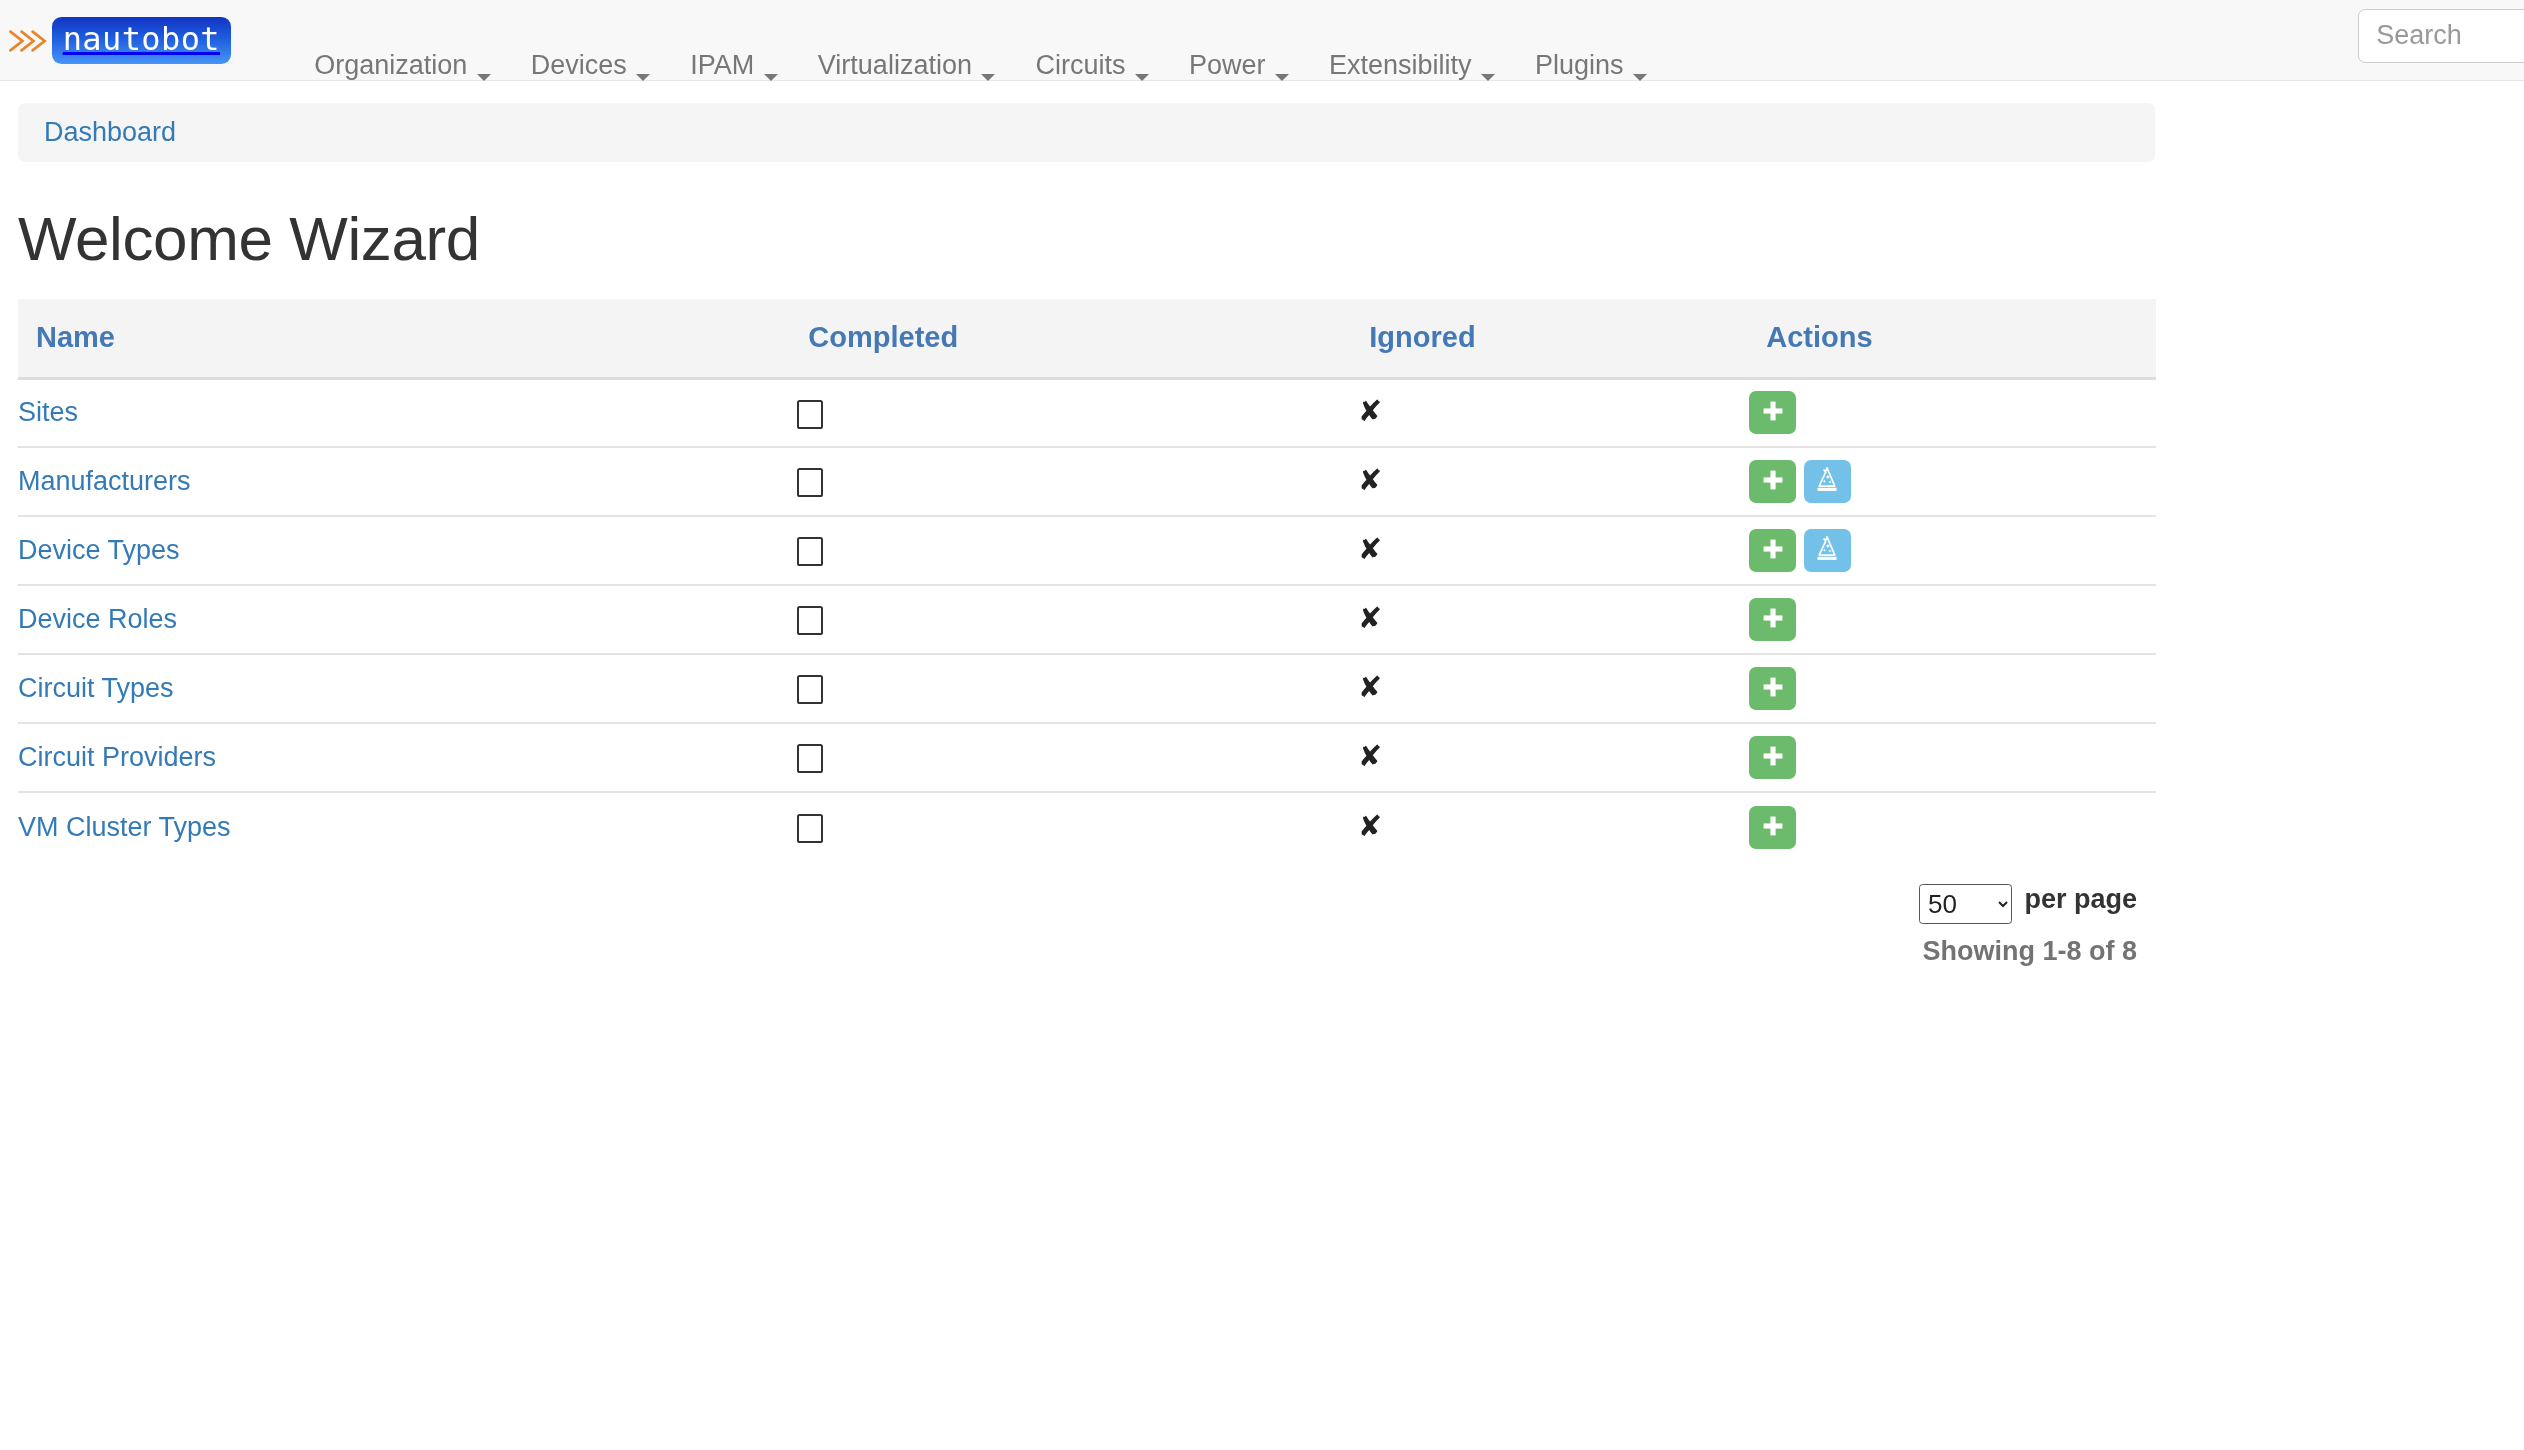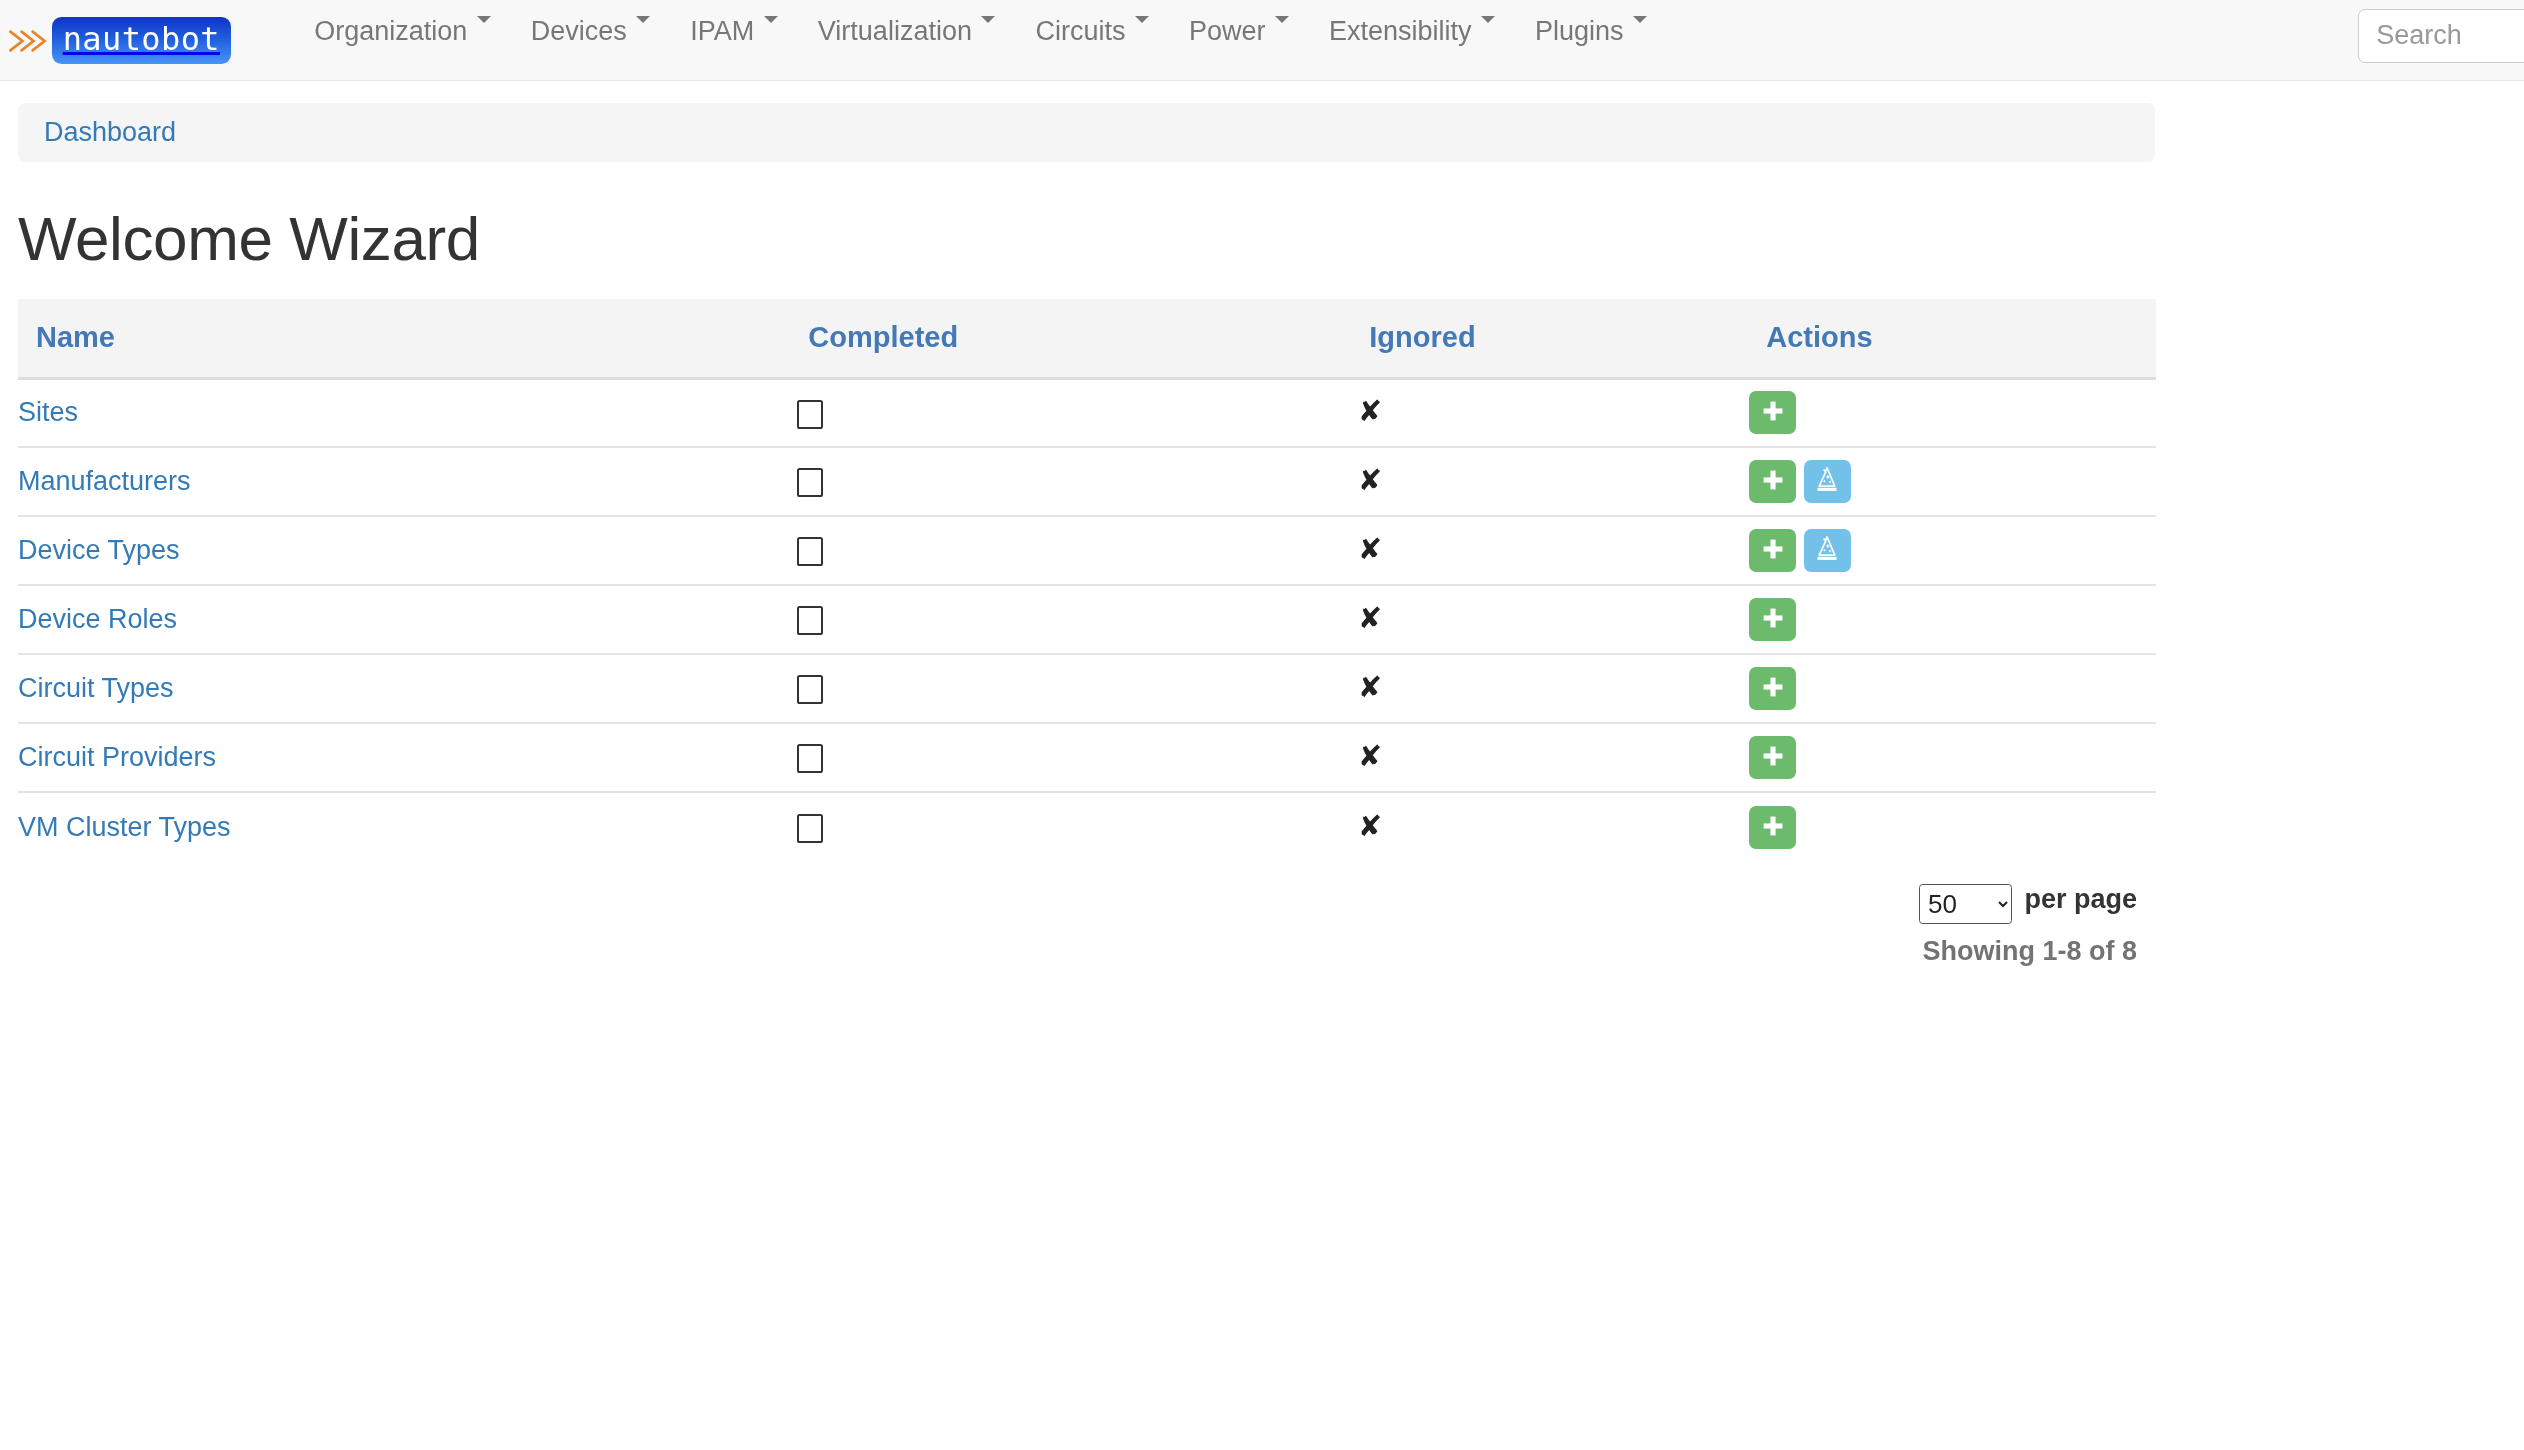--- a/index.html
+++ b/index.html
@@ -47,24 +47,24 @@
     letter-spacing: 0.4px;
   }
   #nav-items {
     display: flex;
     align-items: center;
     margin-left: 31px;
     height: 81px;
   }
   .nav-item {
     display: flex;
-    align-items: flex-start;
+    align-items: flex-end;
     color: #777777;
     font-size: 27px;
-    padding: 16px 20px;
+    padding: 0 20px;
     height: 81px;
     cursor: pointer;
     white-space: nowrap;
   }
   .nav-caret {
     margin-left: 9.5px;
     width: 0; height: 0;
     border-left: 7.8px solid transparent;
     border-right: 7.8px solid transparent;
     border-top: 7.8px solid #777777;

